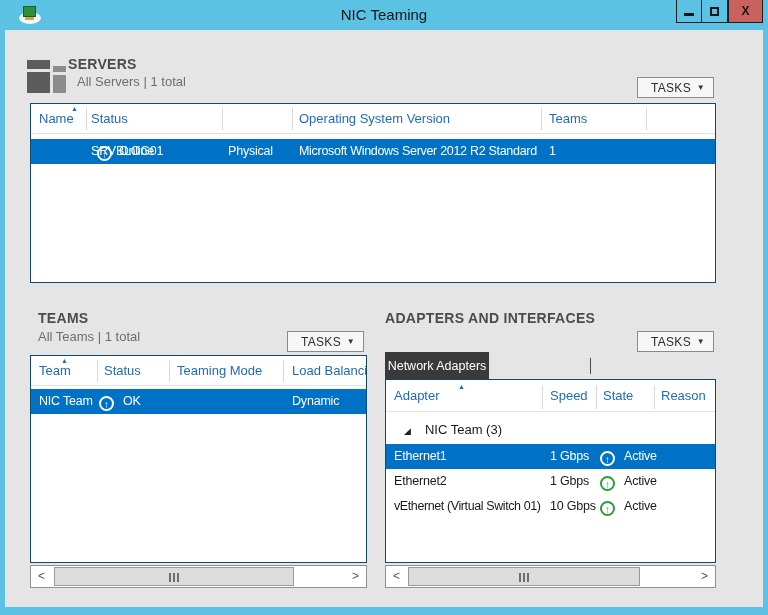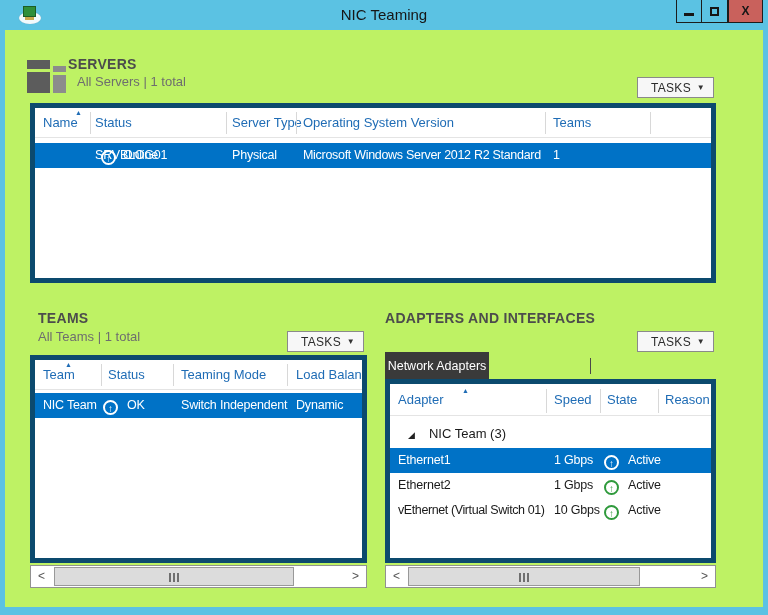--- a/index.html
+++ b/index.html
@@ -20,39 +20,39 @@
   .title { position:absolute; left:0; top:0; width:100%; height:30px; line-height:30px; text-align:center; font-size:15px; color:#161616; }
   .winbtns { position:absolute; right:5px; top:0; height:23px; display:flex; }
   .wbtn { height:23px; border:1px solid #1c1c1c; border-top:none; display:flex; align-items:center; justify-content:center; cursor:default; }
   .wbtn.min, .wbtn.max { width:26px; background:#5bc2e3; margin-right:0; }
   .wbtn.max { border-left:none; }
   .wbtn.close { width:35px; background:#c9615c; font-size:12px; font-weight:bold; color:#161616; }
   .minbar { width:10px; height:3px; background:#161616; margin-top:6px; }
   .maxbox { width:9px; height:9px; border:2px solid #161616; background:transparent; }
 
   
-  .content { position:absolute; left:5px; top:30px; width:758px; height:577px; background:#bef264; }
+  .content { position:absolute; left:5px; top:30px; width:758px; height:577px; background:#e5e5e5; }
 
   .section-title { position:absolute; font-size:14px; font-weight:bold; color:#4c4c4c; letter-spacing:.3px; }
   .section-sub   { position:absolute; font-size:13px; color:#6e6e6e; }
 
   .tasks-btn { position:absolute; width:77px; height:21px; background:#f7f7f7; border:1px solid #8a8a8a;
                font-size:12px; color:#2b2b2b; display:flex; align-items:center; justify-content:space-between;
                padding:0 8px 0 13px; letter-spacing:.3px; cursor:default; }
   .tasks-btn .dd { font-size:8px; color:#333; }
 
   
   .srv-icon { position:absolute; left:22px; top:25px; width:40px; height:38px; }
   .srv-icon .lcap { position:absolute; left:0;  top:5px;  width:23px; height:9px;  background:#5c5c5c; }
   .srv-icon .lbody{ position:absolute; left:0;  top:17px; width:23px; height:21px; background:#5c5c5c; }
   .srv-icon .rcap { position:absolute; left:26px; top:11px; width:13px; height:6px;  background:#8c8c8c; }
   .srv-icon .rbody{ position:absolute; left:26px; top:20px; width:13px; height:18px; background:#8c8c8c; }
 
   
-  .panel { position:absolute; background:#fff; border:5px solid #0c4a6e; }
+  .panel { position:absolute; background:#fff; border:1px solid #0c4a6e; }
   .thead { position:absolute; left:0; top:0; width:100%; height:30px; border-bottom:1px solid #e4e4e4; }
   .hcell { position:absolute; top:0; height:30px; line-height:30px; font-size:13px; color:#1f6cb5; white-space:nowrap; cursor:default; }
   .hsep  { position:absolute; top:4px; width:1px; height:22px; background:#d8d8d8; }
   .sortasc { position:absolute; font-size:7px; color:#1f6cb5; top:1px; }
   .trow { position:absolute; left:0; width:100%; height:25px; line-height:25px; font-size:12.5px; letter-spacing:-0.2px; color:#1a1a1a; white-space:nowrap; cursor:default; }
   .trow.selected { background:#0072c6; color:#fff; }
   .tcell { position:absolute; top:0; height:25px; line-height:25px; white-space:nowrap; }
 
   .status-ic { display:inline-block; width:15px; height:15px; border-radius:50%; text-align:center;
                vertical-align:-3px; font-size:10px; font-weight:bold; line-height:14px; }
@@ -112,21 +112,20 @@
     <div class="tasks-btn" style="left:632px; top:47px;">
       <span>TASKS</span>
       <span class="dd">▼</span>
     </div>
 
     <div class="panel" style="left:25px; top:73px; width:686px; height:180px;">
       <div class="thead">
         <span class="hcell" style="left:8px;">Name</span>
         <span class="sortasc" style="left:40px;">▲</span>
         <span class="hcell" style="left:60px;">Status</span>
-        <span class="hcell" style="left:197px;">Server Type</span>
         <span class="hcell" style="left:268px;">Operating System Version</span>
         <span class="hcell" style="left:518px;">Teams</span>
         <span class="hsep" style="left:55px;"></span>
         <span class="hsep" style="left:191px;"></span>
         <span class="hsep" style="left:261px;"></span>
         <span class="hsep" style="left:510px;"></span>
         <span class="hsep" style="left:615px;"></span>
       </div>
       <div class="trow selected" style="top:35px;">
         <span class="tcell" style="left:16px;margin-left:44px;">SRVBLOG01</span>
@@ -153,21 +152,20 @@
         <span class="hcell" style="left:146px;">Teaming Mode</span>
         <span class="hcell" style="left:261px;">Load Balancing</span>
         <span class="hsep" style="left:66px;"></span>
         <span class="hsep" style="left:138px;"></span>
         <span class="hsep" style="left:252px;"></span>
       </div>
       <div class="trow selected" style="top:33px;">
         <span class="tcell" style="left:8px;">NIC Team</span>
         <span class="tcell" style="left:68px;"><span class="status-ic white">↑</span></span>
         <span class="tcell" style="left:92px;">OK</span>
-        <span class="tcell" style="left:146px;">Switch Independent</span>
         <span class="tcell" style="left:261px;">Dynamic</span>
       </div>
     </div>
 
     <div class="hscroll" style="left:25px; top:535px; width:337px;">
       <span class="sarrow left">&lt;</span>
       <span class="sthumb" style="left:23px; width:240px;">
         <span class="grip"><b></b><b></b><b></b></span>
       </span>
       <span class="sarrow right">&gt;</span>

